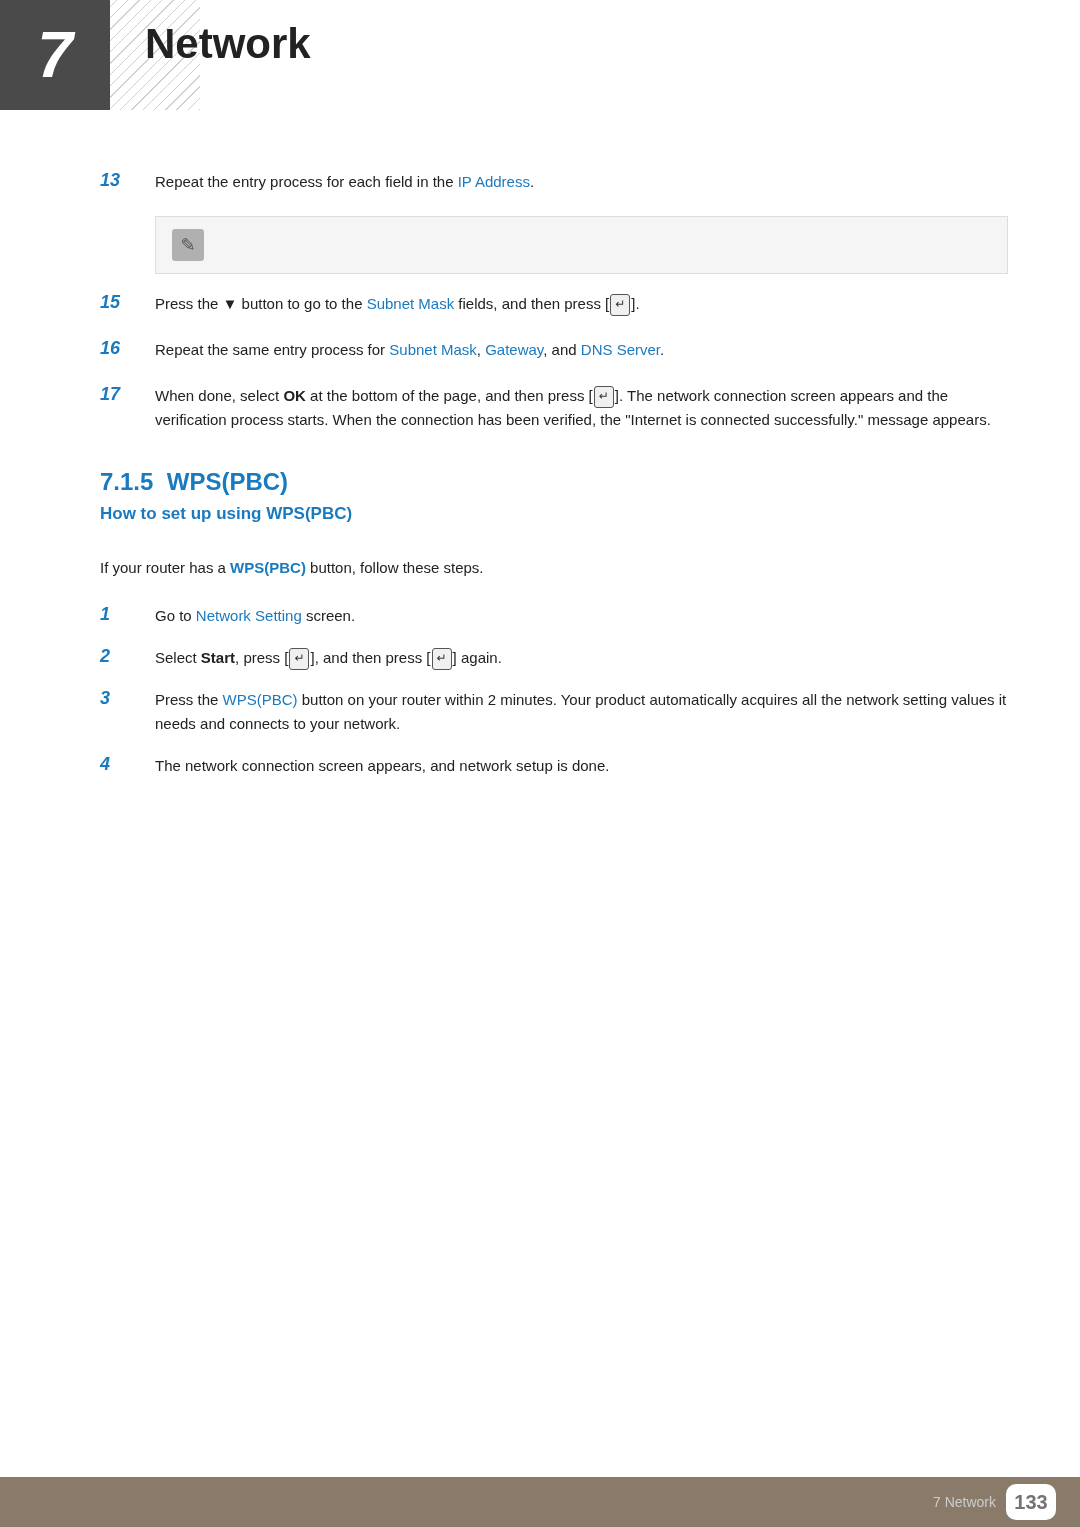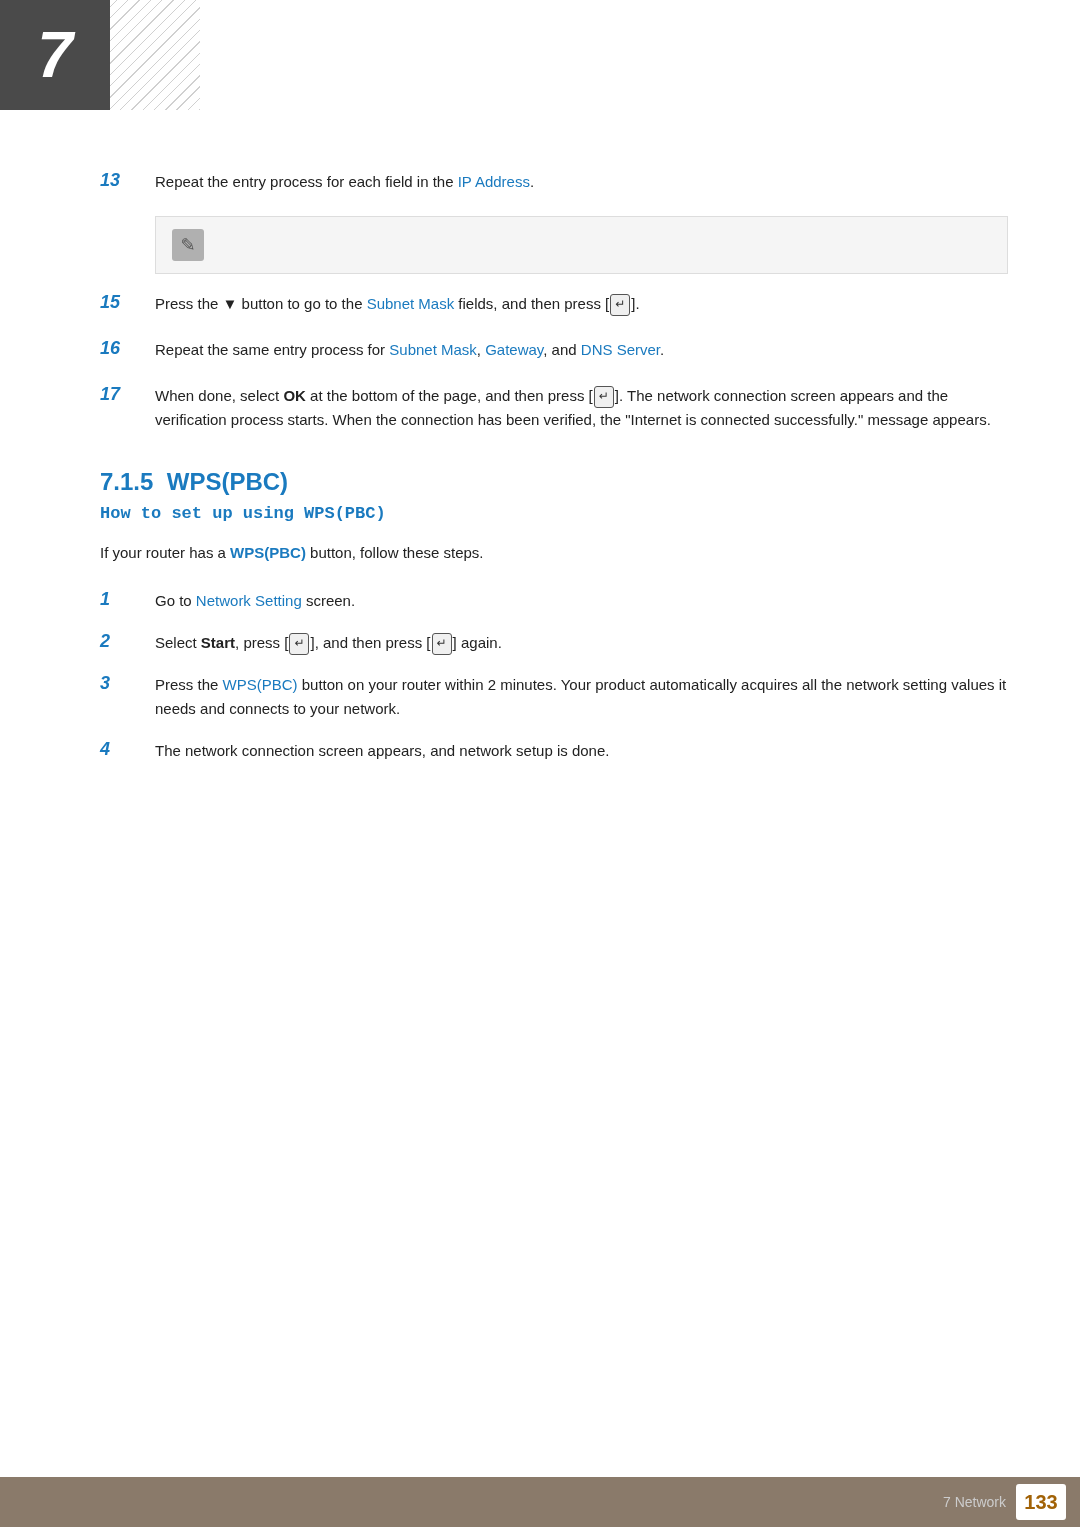--- a/index.html
+++ b/index.html
@@ -159,22 +159,21 @@
       font-size: 24px;
       font-weight: bold;
       color: #1a7abf;
       margin-bottom: 8px;
     }
 
     .section-subtitle {
       font-size: 17px;
       font-weight: bold;
       color: #1a7abf;
-      margin-bottom: 18px;
-      font-family: Liberation Mono, monospace;
+      margin-bottom: 32px;
     }
 
     .section-intro {
       font-size: 15px;
       color: #222;
       line-height: 1.6;
     }
 
     .section-intro .bold-blue {
       font-weight: bold;
@@ -185,40 +184,40 @@
     .footer {
       position: absolute;
       bottom: 0;
       left: 0;
       right: 0;
       height: 50px;
       background: #8a7a6a;
       display: flex;
       align-items: center;
       justify-content: flex-end;
-      padding: 0 14px;
+      padding: 0 24px;
     }
 
     .footer-text {
       color: #ccc;
       font-size: 14px;
       margin-right: 10px;
     }
 
     .footer-page-box {
       background: #ffffff;
-      color: #a16207;
+      color: #737373;
       font-size: 20px;
       font-weight: bold;
       width: 50px;
       height: 36px;
       display: flex;
       align-items: center;
       justify-content: center;
-      border-radius: 3px;
+      border-radius: 10px;
     }
 
     .sub-step-item {
       display: flex;
       align-items: flex-start;
       margin-bottom: 18px;
     }
 
     .sub-step-number {
       font-size: 18px;
@@ -229,20 +228,21 @@
     }
   </style>
 </head>
 <body>
 
 <div class="header-area">
   <div class="header-diagonal-bg"></div>
   <div class="chapter-number-box">
     <span class="chapter-number">7</span>
   </div>
+  <span class="chapter-title">Network</span>
 </div>
 
 <div class="main-content">
 
   <div class="step-item">
     <span class="step-number">13</span>
     <span class="step-text">
       Repeat the entry process for each field in the <strong class="bold-blue">IP Address</strong>.
     </span>
   </div>

